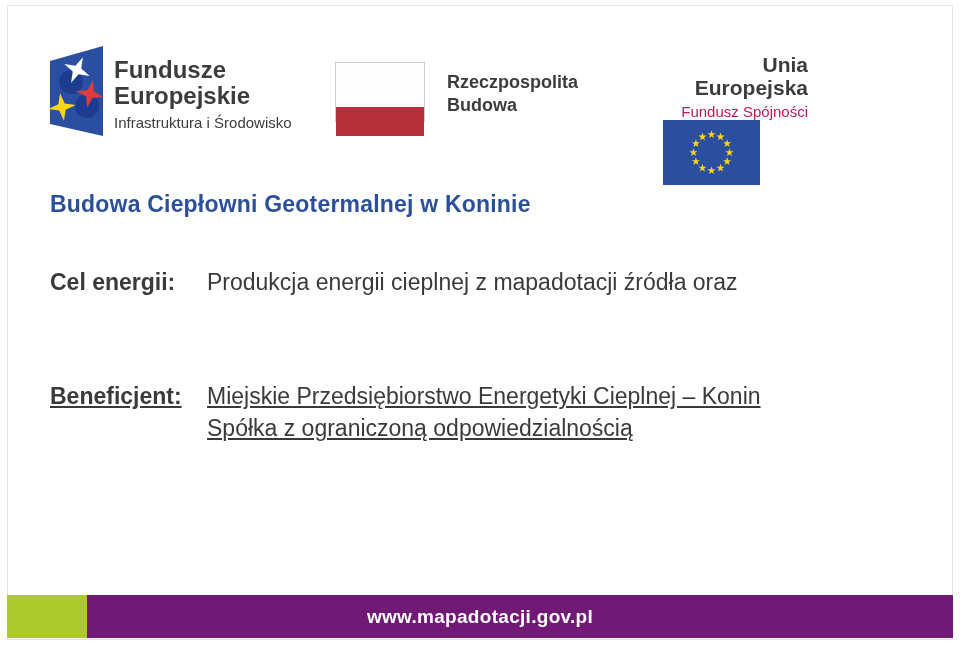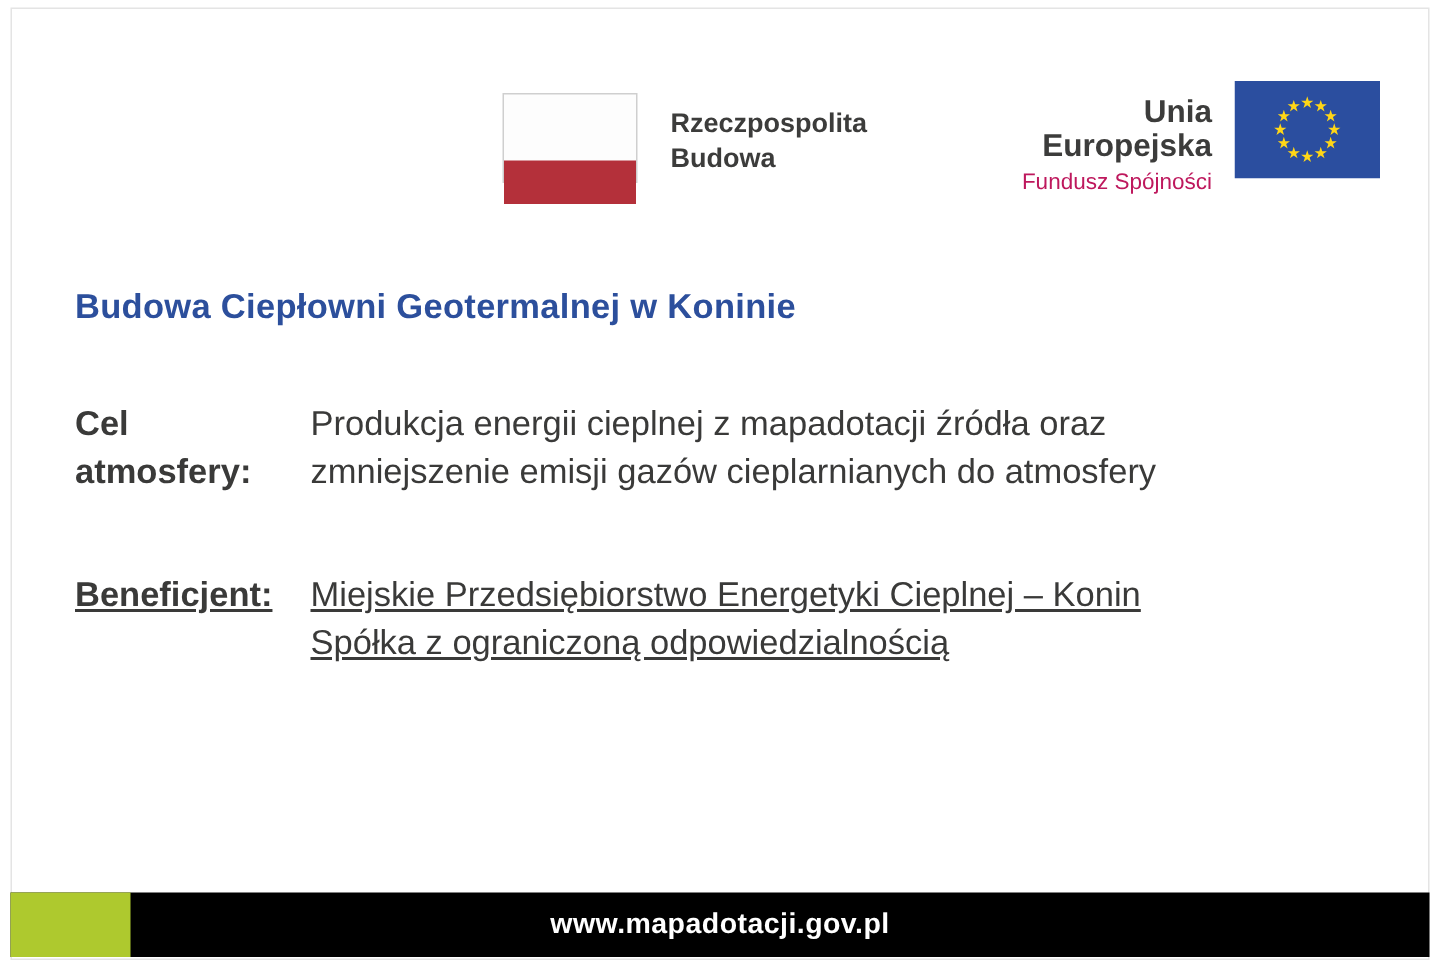--- a/index.html
+++ b/index.html
@@ -19,56 +19,79 @@
   .logo-fe-text { margin-left:9px; padding-top:13px; }
   .logo-fe-text .big { font-size:24px; font-weight:bold; line-height:26px; color:#3c3c3b; }
   .logo-fe-text .sub { font-size:15px; margin-top:5px; color:#3c3c3b; }
 
   .logo-pl { position:absolute; left:335px; top:62px; display:flex; }
   .pl-flag { width:90px; height:60px; border:1px solid #cfcfcf; background:#fdfdfd; }
   .pl-flag .red { width:100%; height:50%; margin-top:50%; background:#b4303a; }
   .logo-pl-text { margin-left:22px; padding-top:9px; }
   .logo-pl-text .big { font-size:18px; font-weight:bold; line-height:23px; color:#3c3c3b; }
 
-  .logo-eu { position:absolute; left:648px; top:54px; display:flex; }
+  .logo-eu { position:absolute; left:648px; top:44px; display:flex;flex-direction:column; }
   .logo-eu-text { width:160px; text-align:right; padding-top:9px; }
   .logo-eu-text .big { font-size:21px; font-weight:bold; line-height:23px; color:#3c3c3b; }
   .logo-eu-text .sub { font-size:15px; margin-top:4px; color:#be185d; }
   .logo-eu svg { display:block; margin-left:15px; }
 
   
   .title {
     position:absolute; left:50px; top:191px;
     font-size:23px; font-weight:bold; color:#2c4f9c; letter-spacing:0.2px;
   }
   .info-row { position:absolute; left:50px; display:flex; font-size:23px; }
   .info-row .label { width:157px; font-weight:bold; line-height:32px; }
   .info-row .value { line-height:32px; }
   .row-cel { top:266px; }
   .row-beneficjent { top:380px;text-decoration:underline; }
 
   
   .footer-bar {
     position:absolute; left:7px; right:8px; bottom:8px; height:43px;
-    background:#000000; display:flex; align-items:center; justify-content:center;
+    background:#701a75; display:flex; align-items:center; justify-content:center;
   }
   .footer-chip {
     position:absolute; left:0; top:0; bottom:0; width:80px; background:#aec92e;
   }
   .footer-url {
     position:relative; color:#ffffff; font-size:19px; font-weight:bold;
     letter-spacing:0.3px;
   }
 </style>
 </head>
 <body>
 
 <div class="poster">
   <div class="frame"></div>
 
+  <div class="logo-fe">
+    <span>
+      <svg width="58" height="94" viewBox="0 0 58 94">
+        <polygon points="3,17 56,2 56,92 3,80" fill="#2b4fa0"></polygon>
+        <circle cx="24" cy="38" r="12" fill="#1d3c8f"></circle>
+        <circle cx="40" cy="62" r="12" fill="#1d3c8f"></circle>
+        <g transform="translate(15,63) rotate(-8)">
+          <path d="M0,-14 L3.2,-3.2 14,0 3.2,3.2 0,14 -3.2,3.2 -14,0 -3.2,-3.2 Z" fill="#ffd617"></path>
+        </g>
+        <g transform="translate(43,50) rotate(12)">
+          <path d="M0,-14 L3.2,-3.2 14,0 3.2,3.2 0,14 -3.2,3.2 -14,0 -3.2,-3.2 Z" fill="#e03a3c"></path>
+        </g>
+        <g transform="translate(30,26) rotate(25)">
+          <path d="M0,-14 L3.2,-3.2 14,0 3.2,3.2 0,14 -3.2,3.2 -14,0 -3.2,-3.2 Z" fill="#ffffff"></path>
+        </g>
+      </svg>
+    </span>
+    <div class="logo-fe-text">
+      <div class="big">Fundusze</div>
+      <div class="big">Europejskie</div>
+      <div class="sub">Infrastruktura i Środowisko</div>
+    </div>
+  </div>
 
   <div class="logo-pl">
     <div class="pl-flag">
       <div class="red"></div>
     </div>
     <div class="logo-pl-text">
       <div class="big">Rzeczpospolita</div>
       <div class="big">Budowa</div>
     </div>
   </div>
@@ -96,24 +119,23 @@
         <use href="#eustar" x="30.5" y="32.5"></use>
         <use href="#eustar" x="32.9" y="23.5"></use>
         <use href="#eustar" x="39.5" y="16.9"></use>
       </svg>
     </span>
   </div>
 
   <div class="title">Budowa Ciepłowni Geotermalnej w Koninie</div>
 
   <div class="info-row row-cel">
-    <div class="label">Cel atmosfery:</div>
+    <div class="label">Cel energii:</div>
     <div class="value">
       <div>Produkcja energii cieplnej z mapadotacji źródła oraz</div>
-      <div>zmniejszenie emisji gazów cieplarnianych do atmosfery</div>
     </div>
   </div>
 
   <div class="info-row row-beneficjent">
     <div class="label">Beneficjent:</div>
     <div class="value">
       <div>Miejskie Przedsiębiorstwo Energetyki Cieplnej – Konin</div>
       <div>Spółka z ograniczoną odpowiedzialnością</div>
     </div>
   </div>

